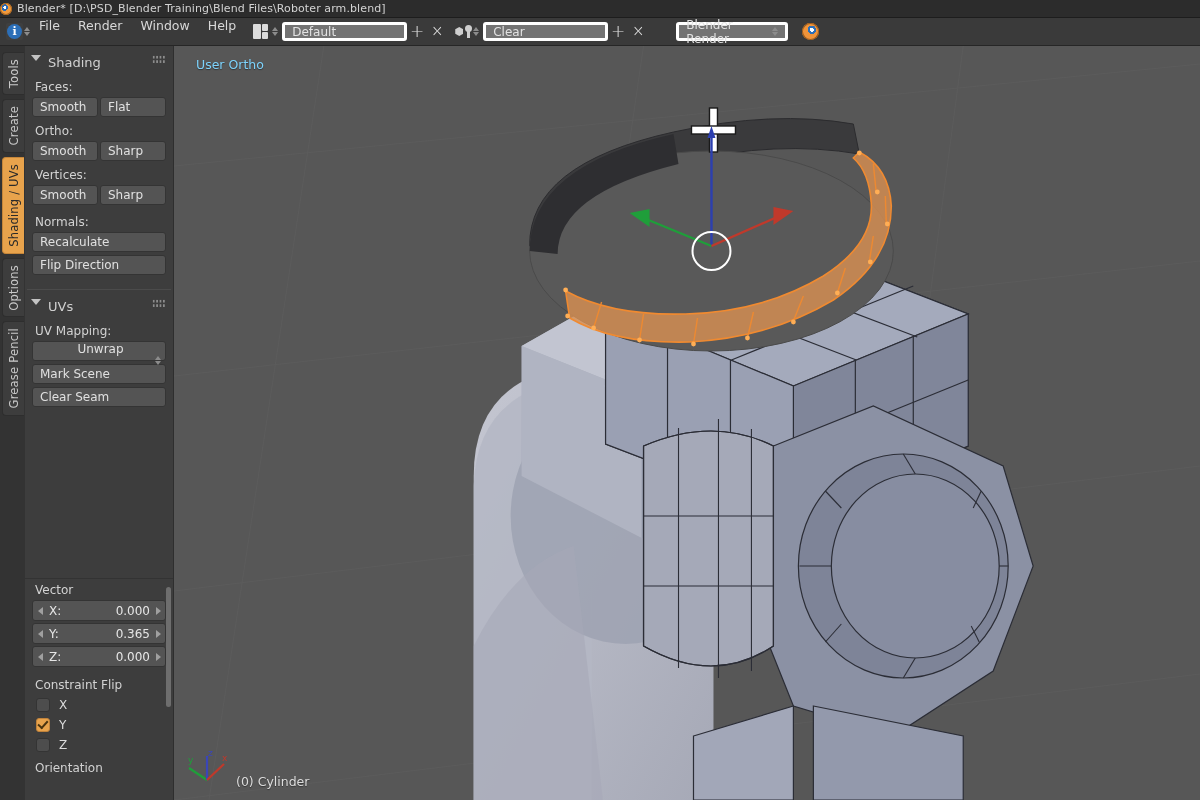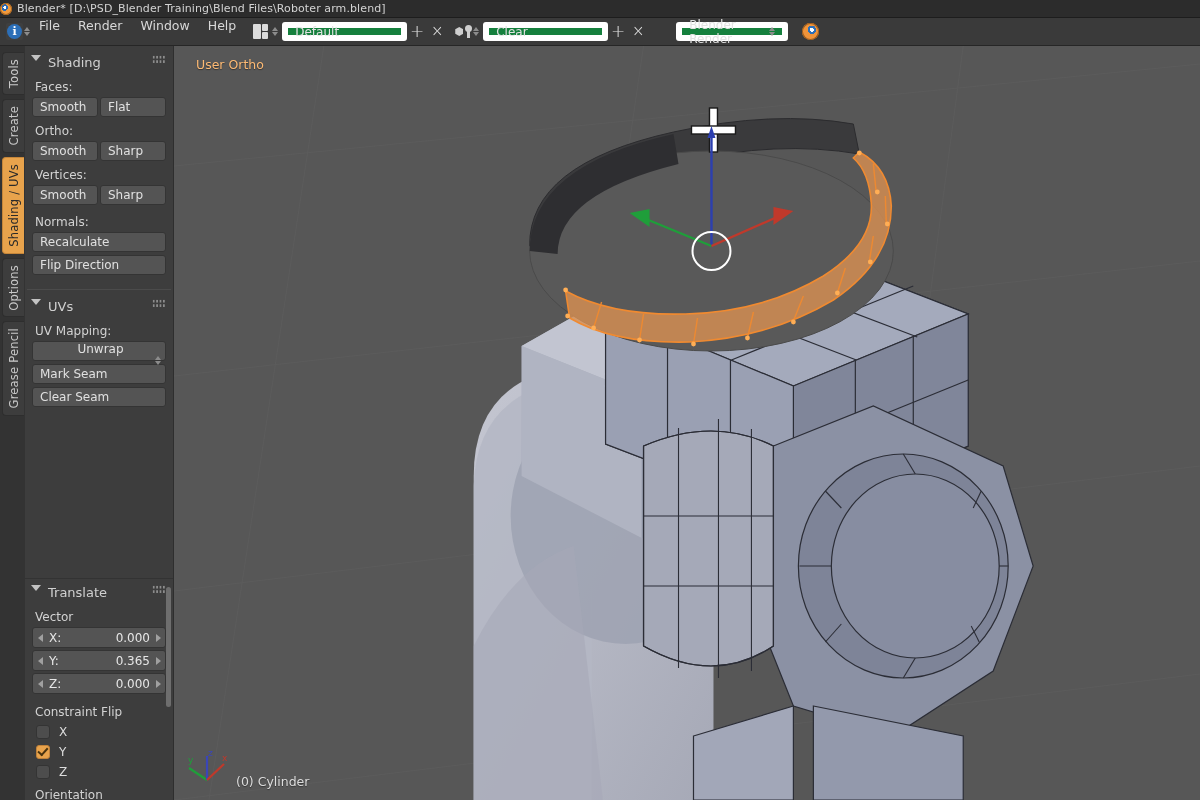--- a/index.html
+++ b/index.html
@@ -79,21 +79,21 @@
   }
   .scene-icon .sc-ball {
     position: absolute; right: 0; top: 1px; width: 7px; height: 7px;
     border-radius: 50%; background: #cfcfcf;
   }
   .scene-icon .sc-stick {
     position: absolute; right: 2px; top: 7px; width: 3px; height: 7px; background: #cfcfcf;
   }
 
   .dropdown-field {
-    height: 19px; background: #15803d; border: 6px solid #ffffff; border-radius: 3px;
+    height: 19px; background: #737373; border: 3px solid #ffffff; border-radius: 3px;
     display: flex; align-items: center; padding: 0 7px;
     font-size: 12px; color: #e2e2e2; margin-left: 4px;
   }
   .dd-default { width: 125px; }
   .dd-scene   { width: 125px; }
   .dd-engine  { width: 112px; justify-content: space-between; }
 
   .plus-btn, .x-btn {
     width: 20px; height: 24px; display: flex; align-items: center; justify-content: center;
     font-size: 17px; color: #e3e3e3; font-weight: 300; cursor: default; line-height: 1;
@@ -203,21 +203,21 @@
   .vscroll {
     position: absolute; right: 2px; width: 5px; border-radius: 3px; background: #6e6e6e;
   }
 
   
   #viewport {
     flex: 1; position: relative; background: #575757; overflow: hidden;
     border-left: 1px solid #2e2e2e;
   }
   #vp-label {
-    position: absolute; left: 22px; top: 11px; font-size: 12.5px; color: #fdba74;
+    position: absolute; left: 22px; top: 11px; font-size: 12.5px; color: #7dd3fc;
     text-shadow: 0 1px 1px rgba(0,0,0,.4); z-index: 5;
   }
   #obj-label {
     position: absolute; left: 62px; bottom: 11px; font-size: 12.5px; color: #dcdcdc;
     text-shadow: 0 1px 1px rgba(0,0,0,.4); z-index: 5;
   }
   #axis-gizmo { position: absolute; left: 10px; bottom: 8px; width: 46px; height: 46px; z-index: 5; }
   #vp-svg { position: absolute; inset: 0; width: 100%; height: 100%; }
 </style>
 </head>
@@ -343,31 +343,26 @@
 
       <div class="panel-body">
         <div class="sub-label">UV Mapping:</div>
         <div class="bl-select">
           <span>Unwrap</span>
           <span class="sp spin-arrows">
               <i class="up"></i>
               <i class="down"></i>
             </span>
         </div>
-        <div class="bl-btn full">Mark Seam</div>
+        <div class="bl-btn full">Mark Scene</div>
         <div class="bl-btn full">Clear Seam</div>
       </div>
     </div>
 
     <div id="bottompanel">
-      <div class="panel-header">
-        <span class="tri"></span>
-        <span>Translate</span>
-        <span class="grip"></span>
-      </div>
 
       <div class="panel-body">
         <div class="sub-label">Vector</div>
 
         <div class="num-field">
           <span class="arr-l"></span>
           <span class="lab">X:</span>
           <span class="val">0.000</span>
           <span class="arr-r"></span>
         </div>

